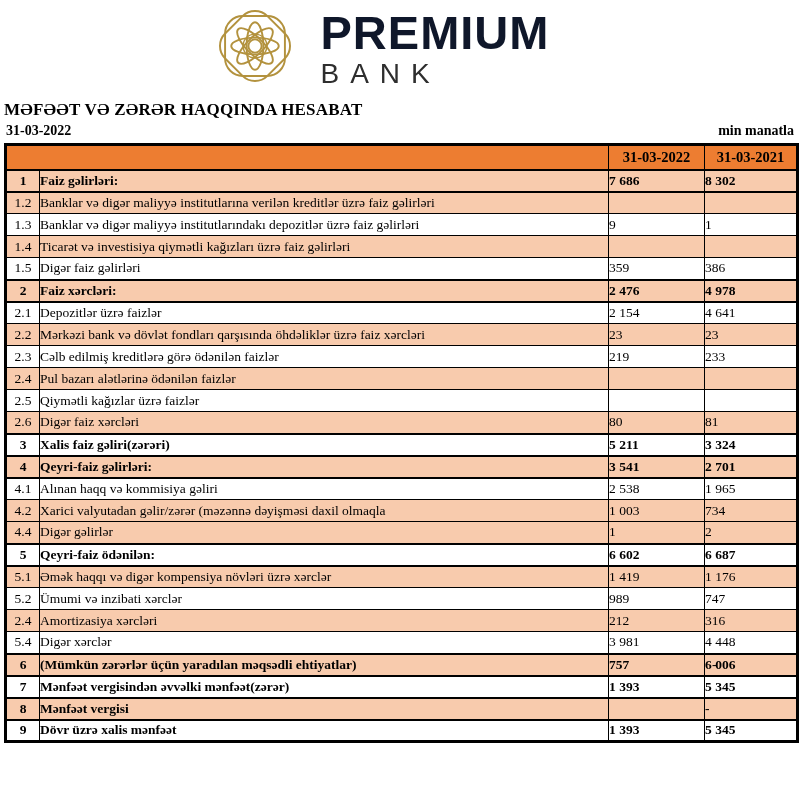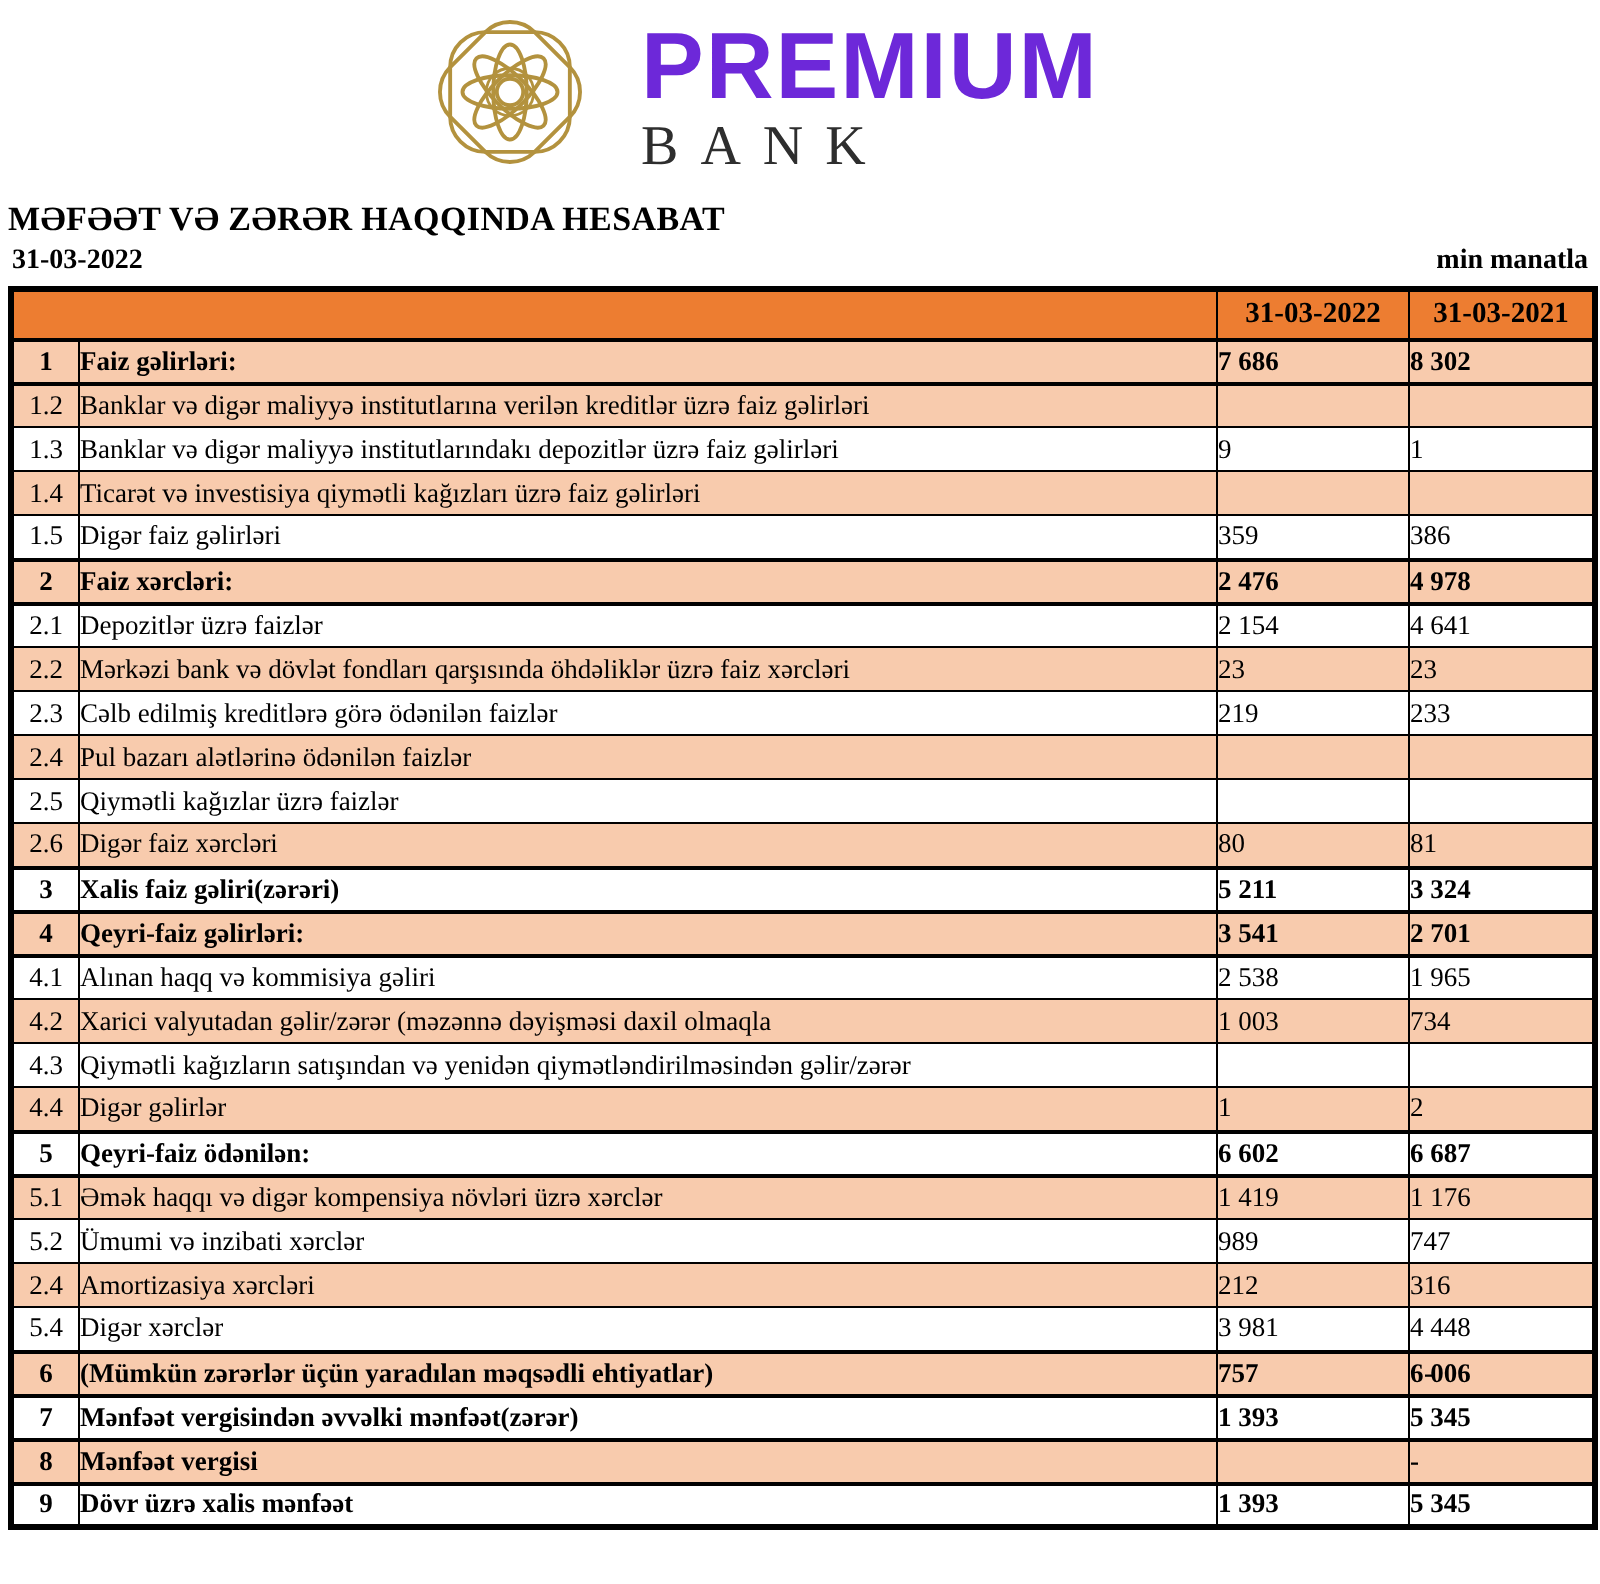--- a/index.html
+++ b/index.html
@@ -23,24 +23,24 @@
     transform: translateX(-20px);
   }
   .logo-knot { width: 88px; height: 88px; flex: 0 0 auto; }
   .brand-text { display: flex; flex-direction: column; margin-left: 22px; }
   .brand-name {
     font-family: "Liberation Sans", sans-serif;
     font-weight: bold;
     font-size: 47px;
     line-height: 1;
     letter-spacing: 1px;
-    color: #6d28d9;
+    color: #0f172a;
   }
   .brand-sub {
-    font-family: Liberation Serif, serif;
+    font-family: Liberation Sans, sans-serif;
     font-weight: normal;
     font-size: 28px;
     line-height: 1;
     letter-spacing: 11px;
     color: #2e2e2e;
     margin-top: 4px;
   }
 
   .report-title {
     text-align: left;
@@ -230,26 +230,20 @@
     <td class="c-label">Alınan haqq və kommisiya gəliri</td>
     <td class="c-val c-v2022"><span class="val">2 538</span></td>
     <td class="c-val c-v2021"><span class="sign"></span><span class="val">1 965</span></td>
   </tr>
         <tr class="alt">
     <td class="c-num">4.2</td>
     <td class="c-label">Xarici valyutadan gəlir/zərər (məzənnə dəyişməsi daxil olmaqla</td>
     <td class="c-val c-v2022"><span class="val">1 003</span></td>
     <td class="c-val c-v2021"><span class="sign"></span><span class="val">734</span></td>
   </tr>
-        <tr>
-    <td class="c-num">4.3</td>
-    <td class="c-label">Qiymətli kağızların satışından və yenidən qiymətləndirilməsindən gəlir/zərər</td>
-    <td class="c-val c-v2022"><span class="val"></span></td>
-    <td class="c-val c-v2021"><span class="sign"></span><span class="val"></span></td>
-  </tr>
         <tr class="alt">
     <td class="c-num">4.4</td>
     <td class="c-label">Digər gəlirlər</td>
     <td class="c-val c-v2022"><span class="val">1</span></td>
     <td class="c-val c-v2021"><span class="sign"></span><span class="val">2</span></td>
   </tr>
         <tr class="section">
     <td class="c-num">5</td>
     <td class="c-label">Qeyri-faiz ödənilən:</td>
     <td class="c-val c-v2022"><span class="val">6 602</span></td>

